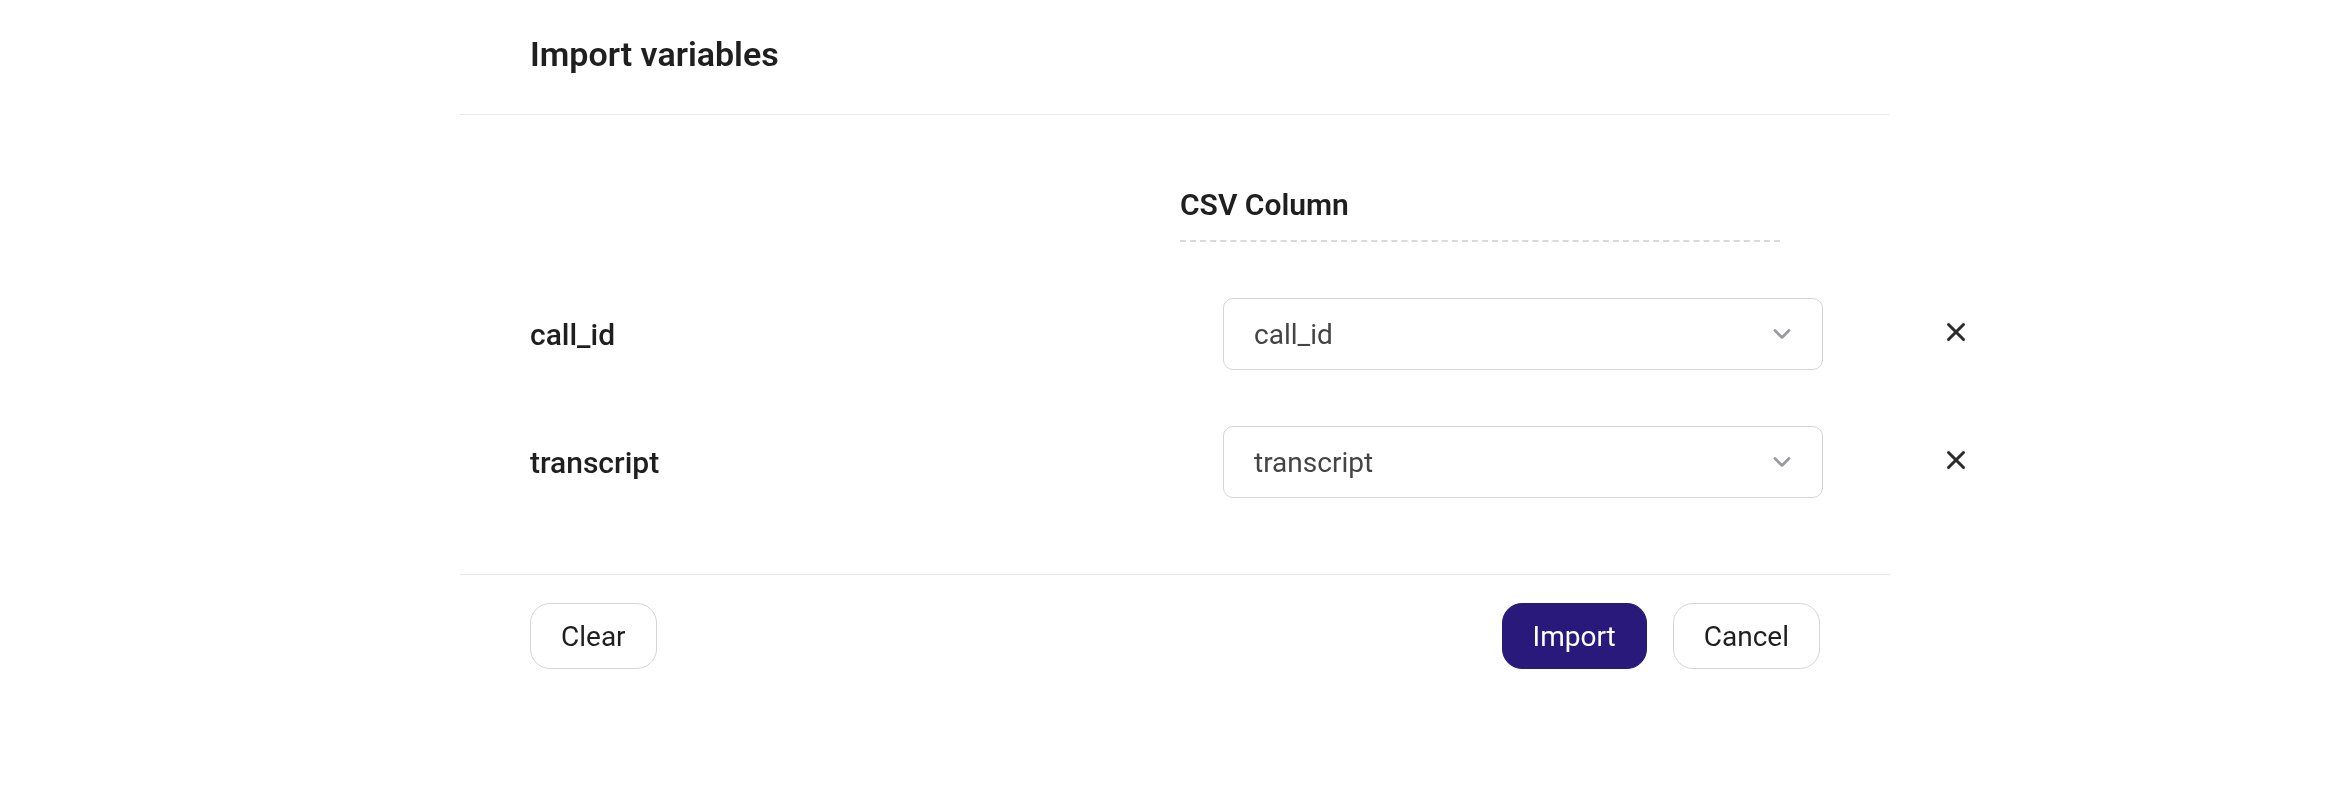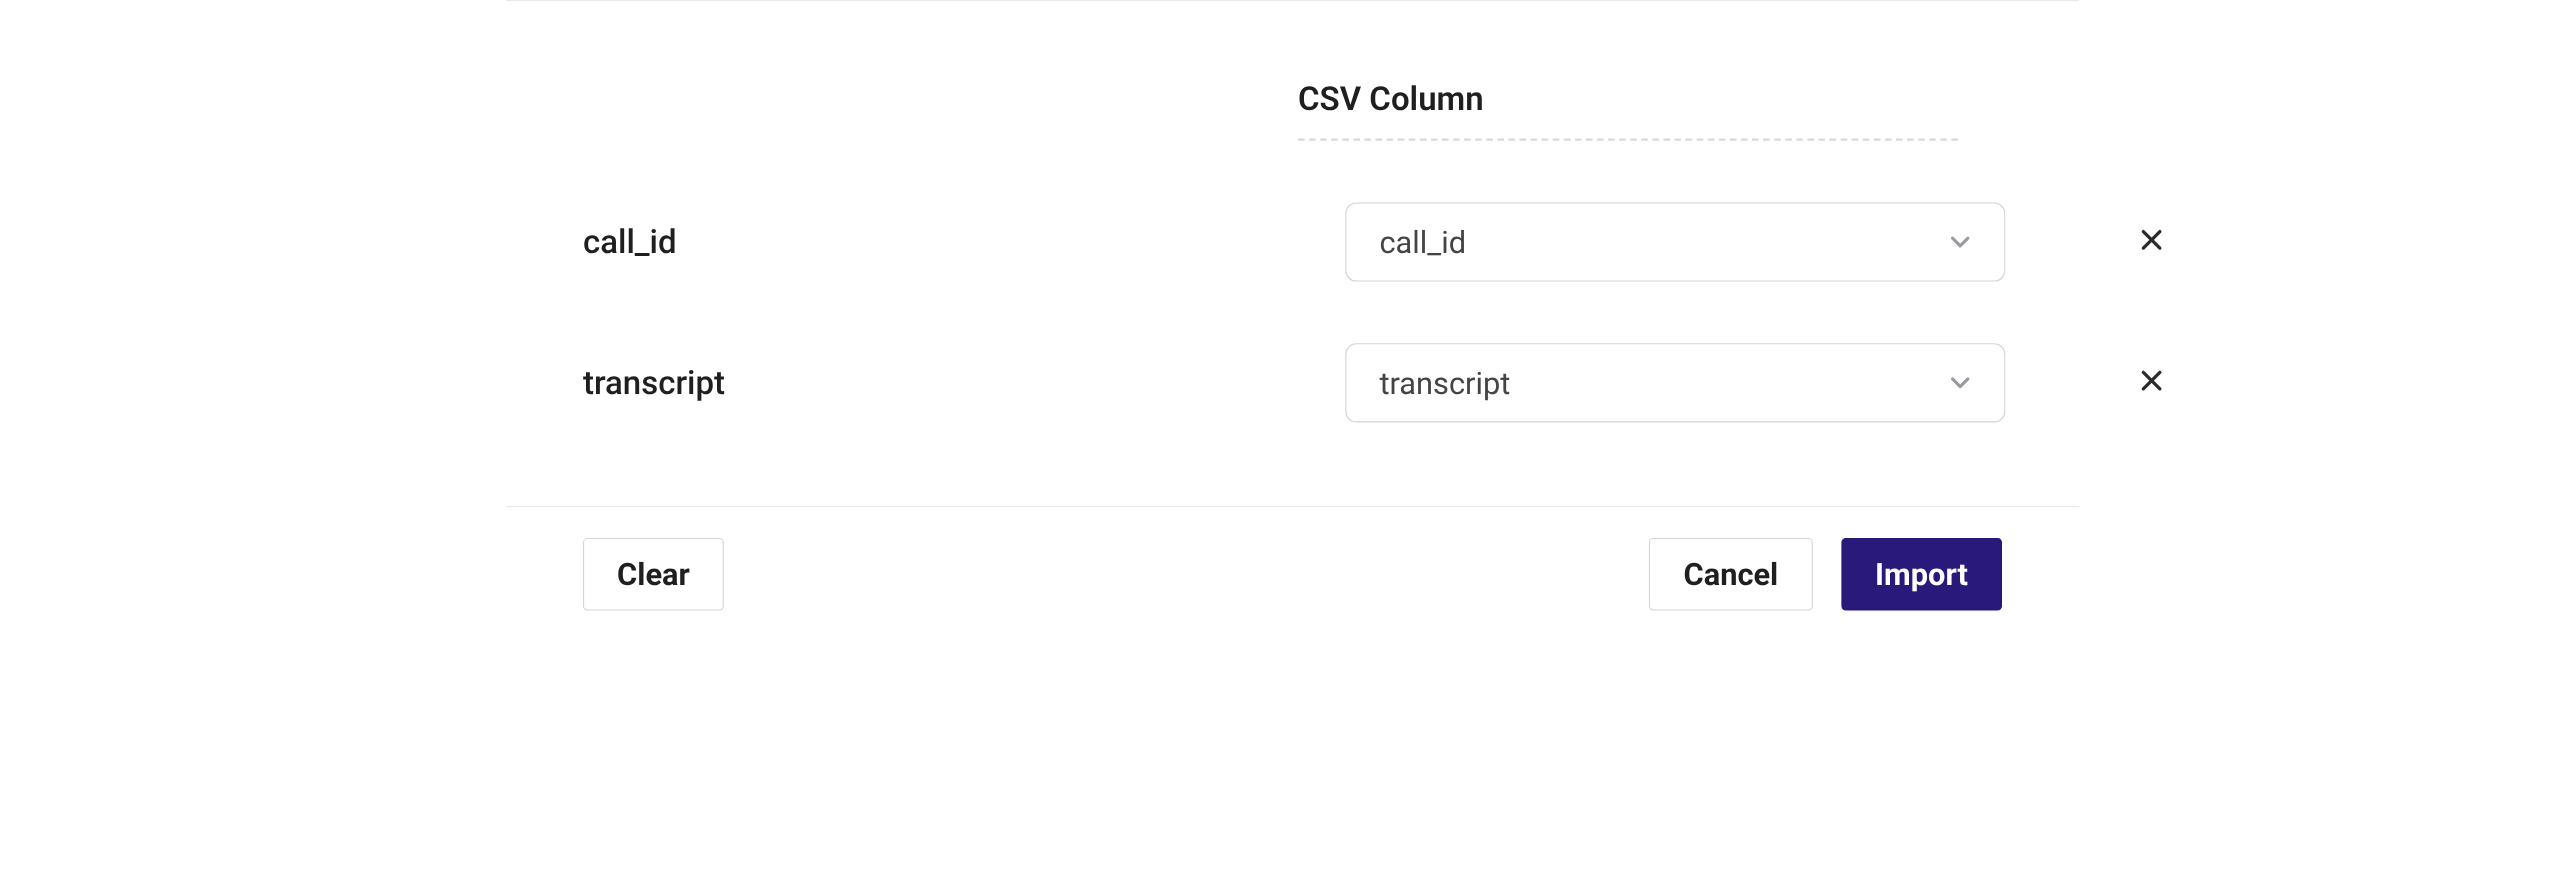--- a/index.html
+++ b/index.html
@@ -103,43 +103,46 @@
     align-items: center;
     justify-content: space-between;
     padding: 28px 70px 0 70px;
   }
   .footer-right {
     display: flex;
     gap: 26px;
   }
   .btn {
     height: 66px;
-    border-radius: 4px;
+    border-radius: 20px;
     font-size: 28px;
-    font-weight: 700;
+    font-weight: 400;
     padding: 0 30px;
     display: inline-flex;
     align-items: center;
     justify-content: center;
     cursor: pointer;
     border: 1.5px solid #d5d5d8;
     background: #ffffff;
     color: #1f1f1f;
   }
   .btn-primary {
     background: #29197a;
     border-color: #29197a;
     color: #ffffff;
   }
 </style>
 </head>
 <body>
 
 <div class="dialog">
 
+  <div class="header">
+    <div class="title">Import variables</div>
+  </div>
 
   <div class="divider"></div>
 
   <div class="body">
 
     <div class="col-headers">
       <div></div>
       <div>
         <div class="col-header-label">CSV Column</div>
         <div class="dashed"></div>
@@ -191,18 +194,18 @@
       </div>
     </div>
 
   </div>
 
   <div class="footer-divider"></div>
 
   <div class="footer">
     <div class="btn">Clear</div>
     <div class="footer-right">
+      <div class="btn btn-primary">Import</div>
       <div class="btn">Cancel</div>
-      <div class="btn btn-primary">Import</div>
     </div>
   </div>
 
 </div>
 
 </body></html>

